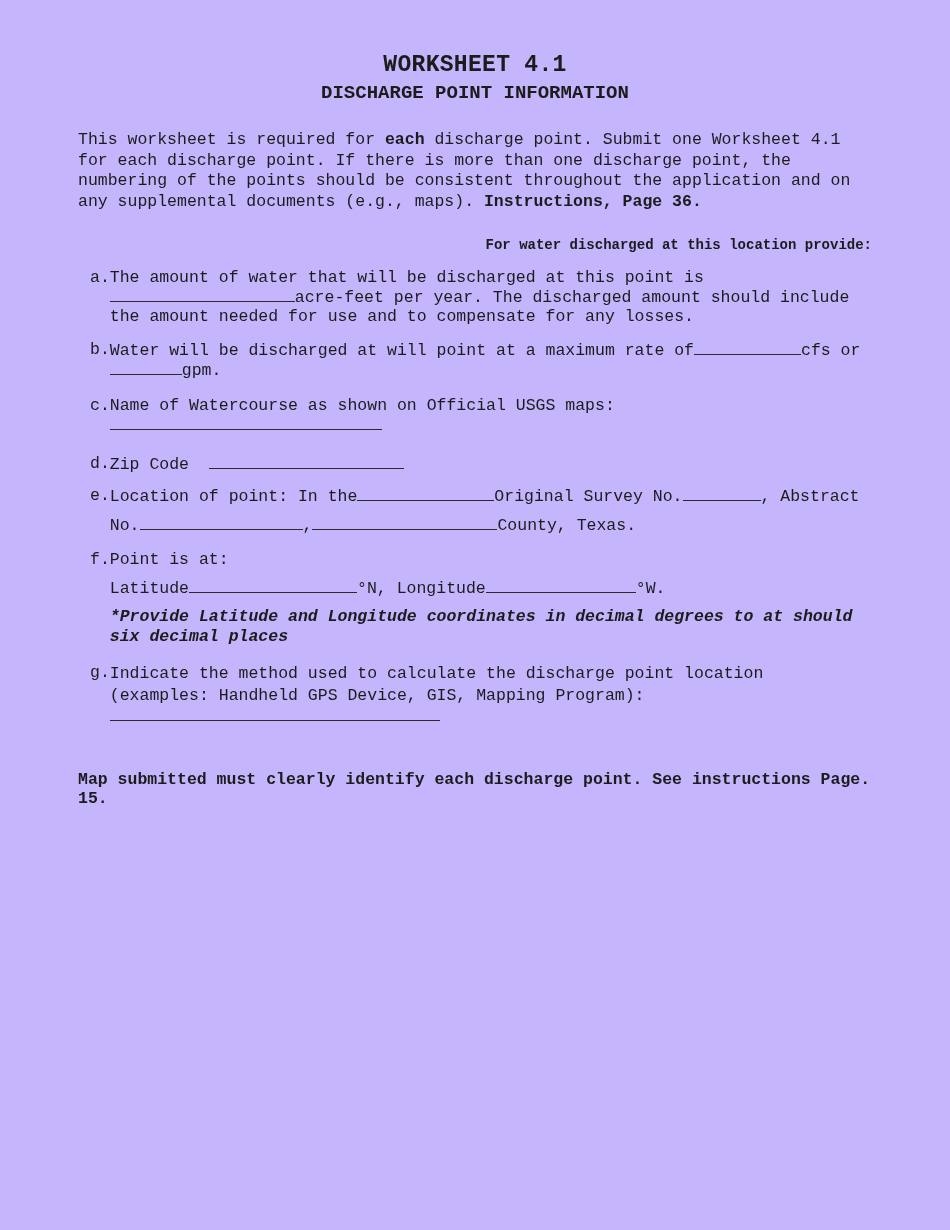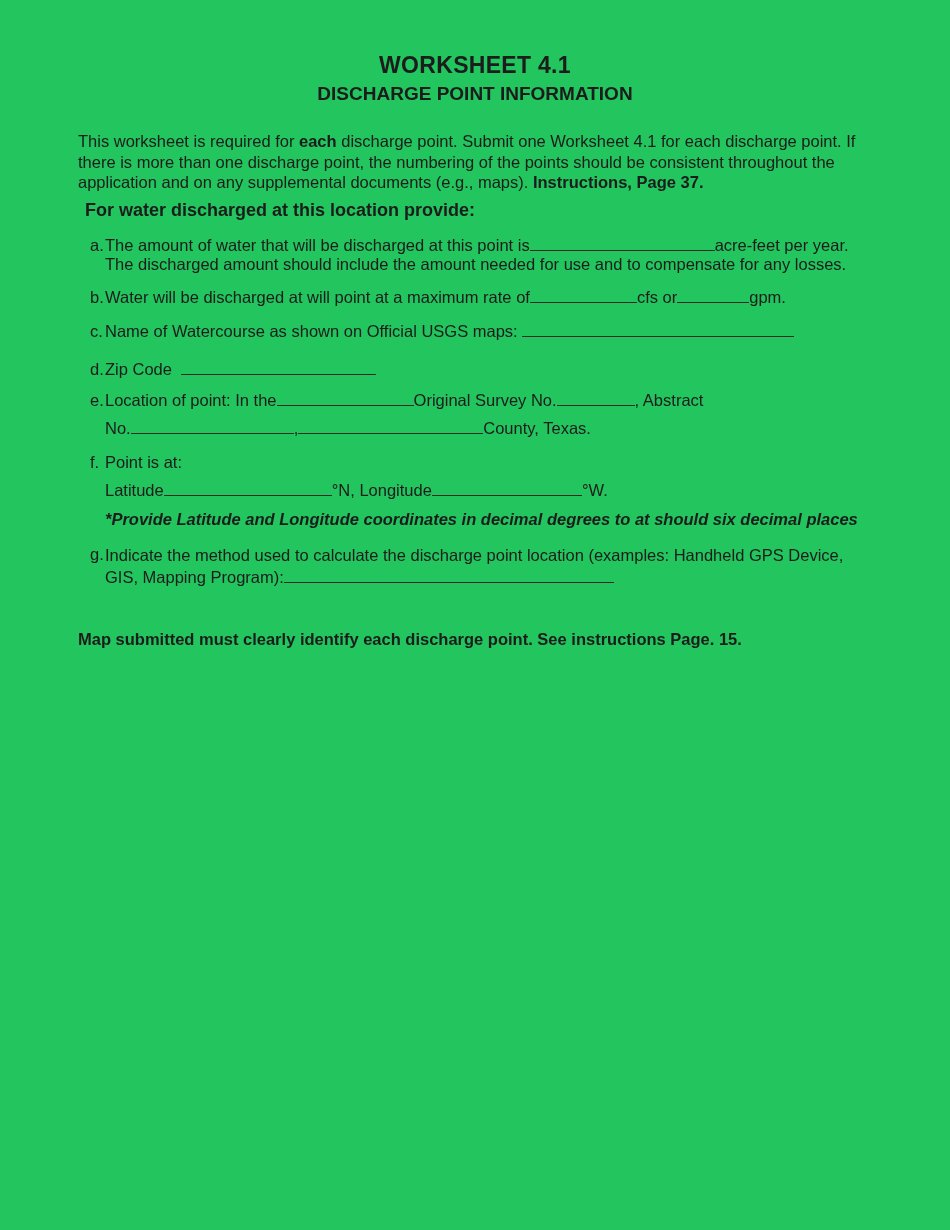--- a/index.html
+++ b/index.html
@@ -4,22 +4,22 @@
 <style>
   html, body {
     margin: 0;
     padding: 0;
     background: #ffffff;
   }
   .page {
     position: relative;
     width: 950px;
     height: 1230px;
-    background: #22c55e;
-    font-family: Liberation Sans, sans-serif;
+    background: #c4b5fd;
+    font-family: Liberation Mono, monospace;
     color: #1c1c1c;
     overflow: hidden;
   }
   .content {
     padding: 52px 78px 0 78px;
   }
   h1.title {
     margin: 0;
     text-align: center;
     font-size: 23px;
@@ -32,23 +32,24 @@
     font-size: 19px;
     font-weight: bold;
   }
   .intro {
     margin: 26px 0 0 0;
     font-size: 16.5px;
     line-height: 1.25;
     text-align: left;
   }
   .section-heading {
-    margin: 7px 0 0 7px;
-    font-size: 18px;
+    margin: 24px 0 0 7px;
+    font-size: 14px;
     font-weight: bold;
+    text-align: right;
   }
   .item {
     display: flex;
     margin-top: 15px;
     font-size: 16.5px;
   }
   .item-label {
     flex: 0 0 27px;
     padding-left: 12px;
     box-sizing: border-box;
@@ -92,21 +93,21 @@
 </style>
 </head>
 <body>
 
 <div class="page">
   <div class="content">
 
     <h1 class="title">WORKSHEET 4.1</h1>
     <h2 class="subtitle">DISCHARGE POINT INFORMATION</h2>
 
-    <p class="intro"><span>This worksheet is required for </span><b>each</b><span> discharge point. Submit one Worksheet 4.1 for each discharge point. If there is more than one discharge point, the numbering of the points should be consistent throughout the application and on any supplemental documents (e.g., maps). </span><b>Instructions, Page 37.</b></p>
+    <p class="intro"><span>This worksheet is required for </span><b>each</b><span> discharge point. Submit one Worksheet 4.1 for each discharge point. If there is more than one discharge point, the numbering of the points should be consistent throughout the application and on any supplemental documents (e.g., maps). </span><b>Instructions, Page 36.</b></p>
 
     <p class="section-heading">For water discharged at this location provide:</p>
 
     <div class="item">
       <span class="item-label">a.</span>
       <div class="item-body"><span>The amount of water that will be discharged at this point is</span><span class="blank" style="width:185px"></span><span>acre-feet per year. The discharged amount should include the amount needed for use and to compensate for any losses.</span></div>
     </div>
 
     <div class="item" style="margin-top:13px">
       <span class="item-label">b.</span>

